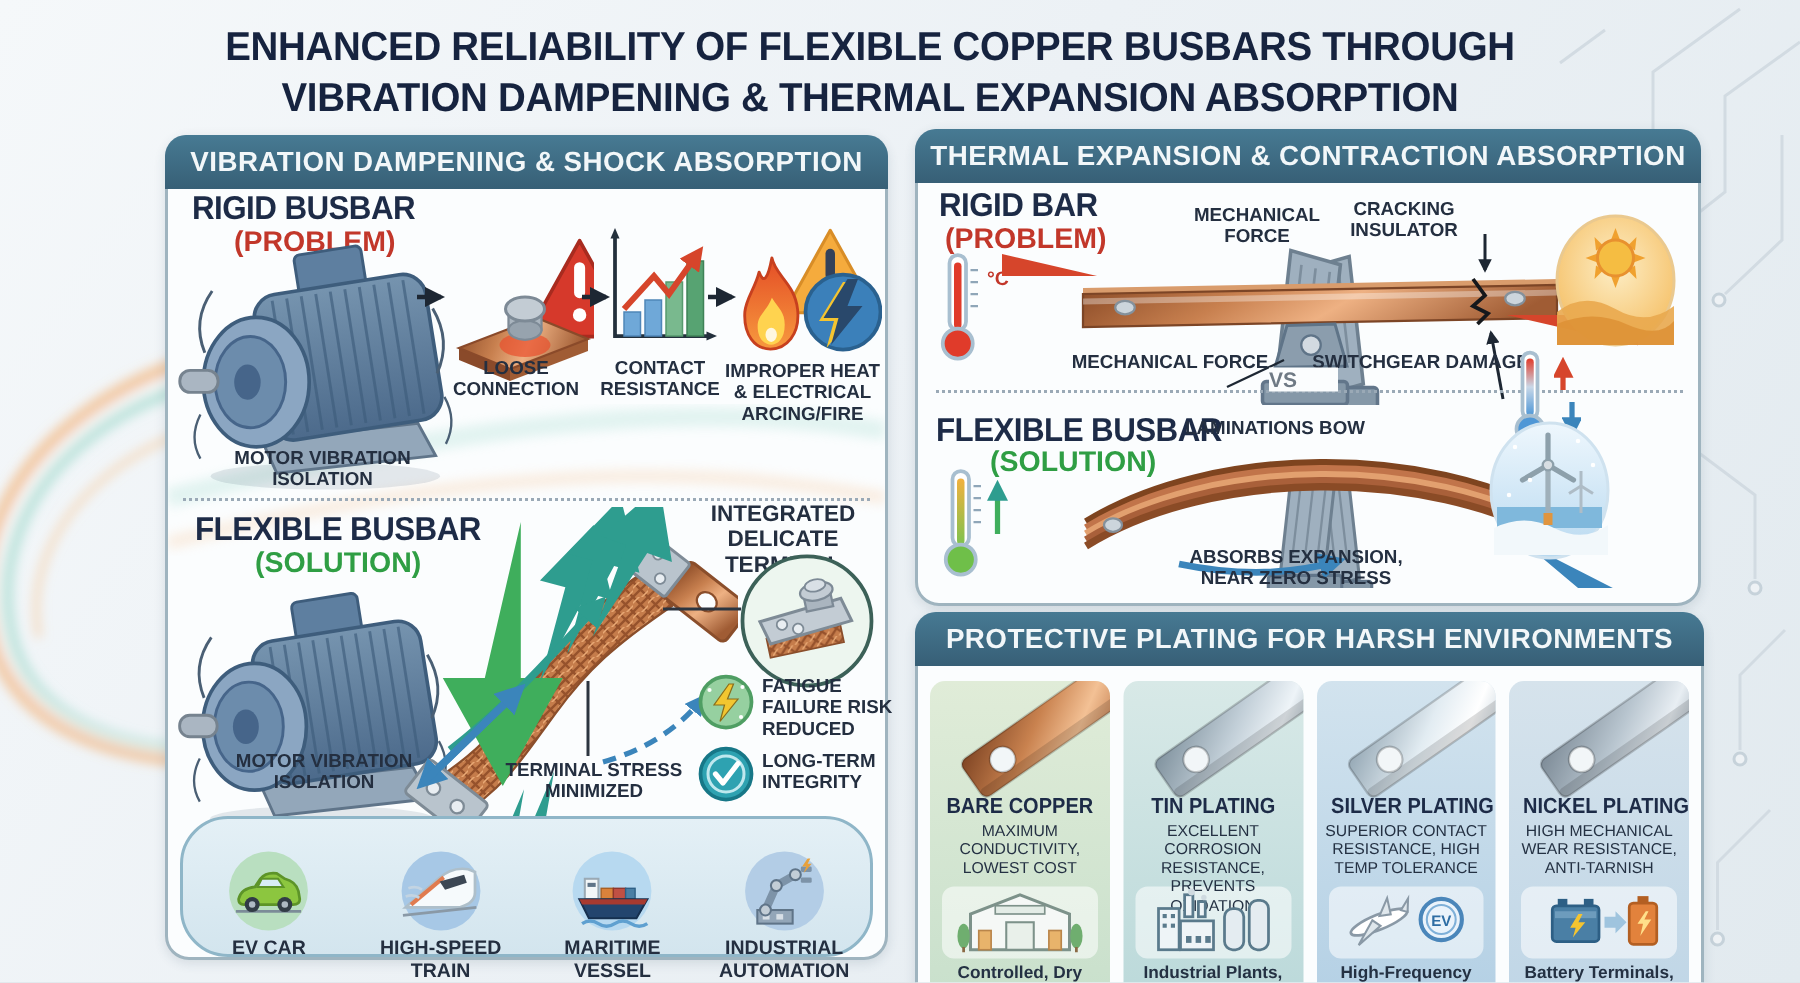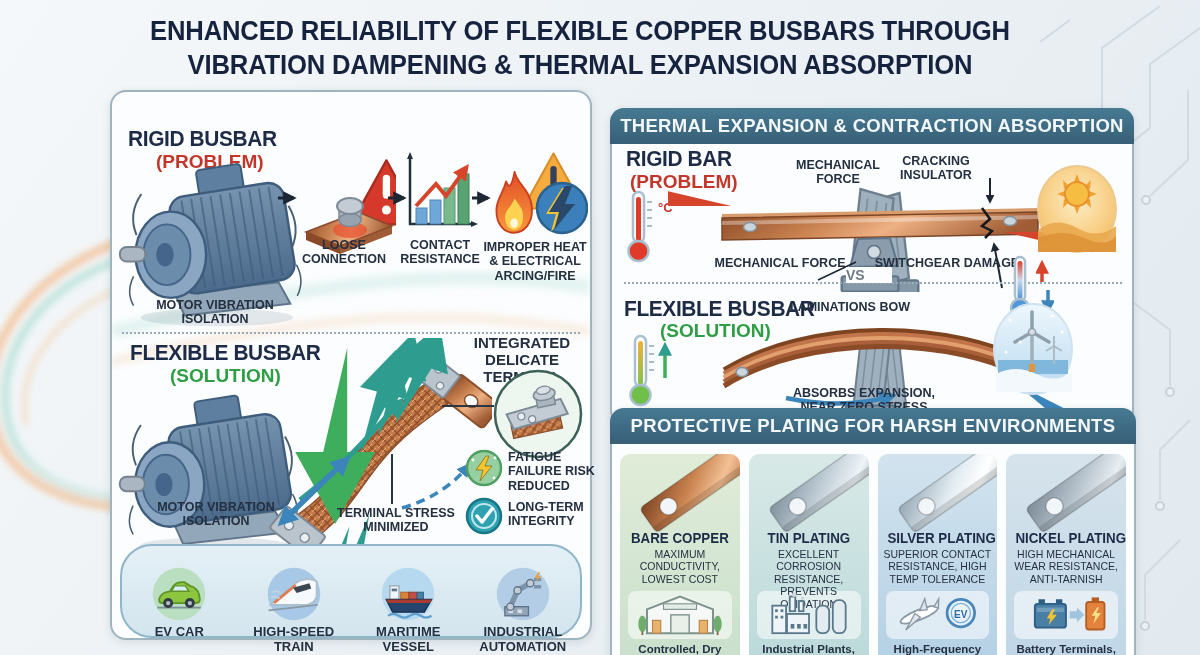--- a/index.html
+++ b/index.html
@@ -209,20 +209,21 @@
     <div>VIBRATION DAMPENING &amp; THERMAL EXPANSION ABSORPTION</div>
   </div>
 
   <section class="panel" id="p-vib" style="left:110px;top:90px;width:482px;height:550px">
     <svg class="abs" style="left:0;top:150px;z-index:0" width="478" height="200" viewBox="0 0 478 200">
       <g filter="url(#bl)" fill="none" opacity="0.3">
         <path d="M0,90 C160,50 320,20 478,45" stroke="#a8ddd2" stroke-width="13"></path>
         <path d="M0,120 C160,80 320,60 478,90" stroke="#f5c9a0" stroke-width="9"></path>
       </g>
     </svg>
+    <div class="phead">VIBRATION DAMPENING &amp; SHOCK ABSORPTION</div>
 
     <div class="abs h2" style="left:16px;top:34px">RIGID BUSBAR</div>
     <div class="abs tag red" style="left:44px;top:59px">(PROBLEM)</div>
 
     <svg class="abs" style="left:2px;top:52px" width="196" height="196" viewBox="0 0 200 190">
         <use href="#motor"></use>
       </svg>
     <div class="abs lbl" style="left:22px;top:206px;width:162px">MOTOR VIBRATION ISOLATION</div>
 
     <svg class="abs" style="left:164px;top:98px" width="26" height="16" viewBox="0 0 26 16">
@@ -396,21 +397,21 @@
           <circle cx="40" cy="20" r="4" fill="#c2cdd6" stroke="#5f7488" stroke-width="1.5"></circle>
           <rect x="44" y="14" width="8" height="4" rx="1" fill="#7d93a8"></rect>
             <rect x="44" y="22" width="8" height="4" rx="1" fill="#7d93a8"></rect>
           <polygon points="49,8 45,14 48,14 46,19 52,12 49,12 51,8" fill="#e8a13c"></polygon>
         </svg>
         <div class="lbl" style="font-size:13px">INDUSTRIAL AUTOMATION</div>
       </div>
     </div>
   </section>
 
-  <section class="panel" id="p-therm" style="left:610px;top:108px;width:524px;height:318px">
+  <section class="panel" id="p-therm" style="left:610px;top:86px;width:524px;height:318px">
     <div class="phead">THERMAL EXPANSION &amp; CONTRACTION ABSORPTION</div>
 
     <div class="abs h2" style="left:14px;top:36px">RIGID BAR</div>
     <div class="abs tag red" style="left:18px;top:61px">(PROBLEM)</div>
 
     <svg class="abs" style="left:10px;top:78px" width="34" height="76" viewBox="0 0 34 76">
       <rect x="11" y="4" width="11" height="50" rx="5.5" fill="#fff" stroke="#a8bfd0" stroke-width="2.5"></rect>
       <rect x="14" y="9" width="5" height="44" rx="2.5" fill="#e03b2a"></rect>
       <circle cx="16.5" cy="63" r="10" fill="#e03b2a" stroke="#a8bfd0" stroke-width="2.5"></circle>
       <path d="M25,14 h5 M25,22 h5 M25,30 h5 M25,38 h5" stroke="#8fa6b8" stroke-width="1.5"></path>

